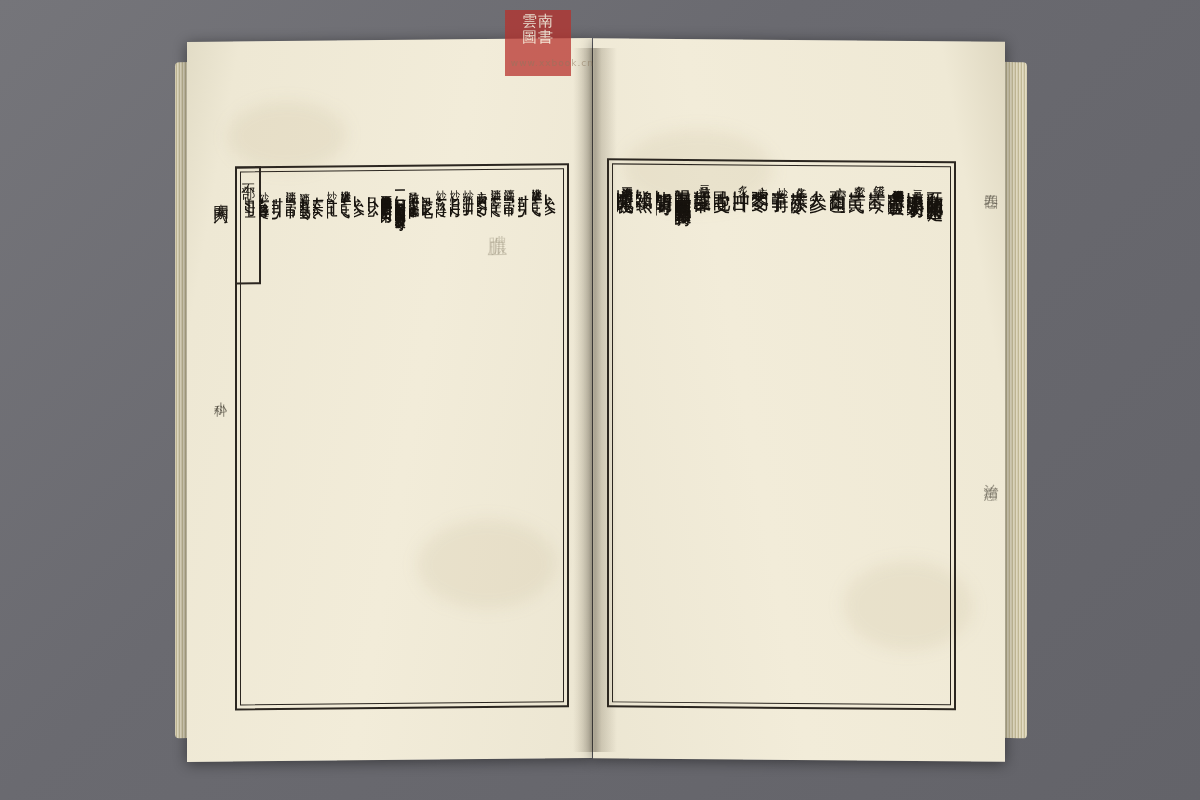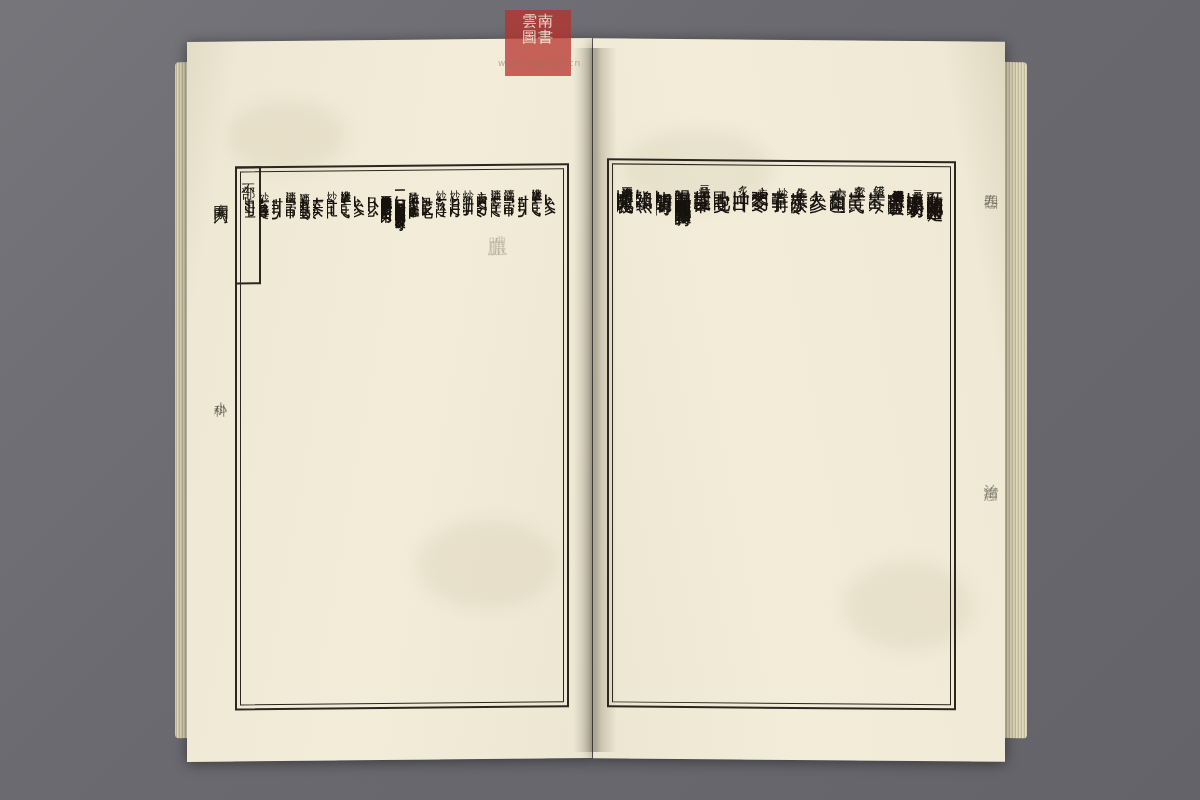--- a/index.html
+++ b/index.html
@@ -197,21 +197,21 @@
     opacity: 0.9;
   }
   .seal .sealline { display: block; }
 
   
   .watermark {
     position: absolute;
     left: 498px;
     top: 58px;
     width: 96px;
-    text-align: left;
+    text-align: right;
     color: rgba(140,120,95,0.55);
     font-size: 9px;
     letter-spacing: 1px;
     font-family: "DejaVu Sans", sans-serif;
   }
 
   
   .ghost {
     position: absolute;
     writing-mode: vertical-rl;

